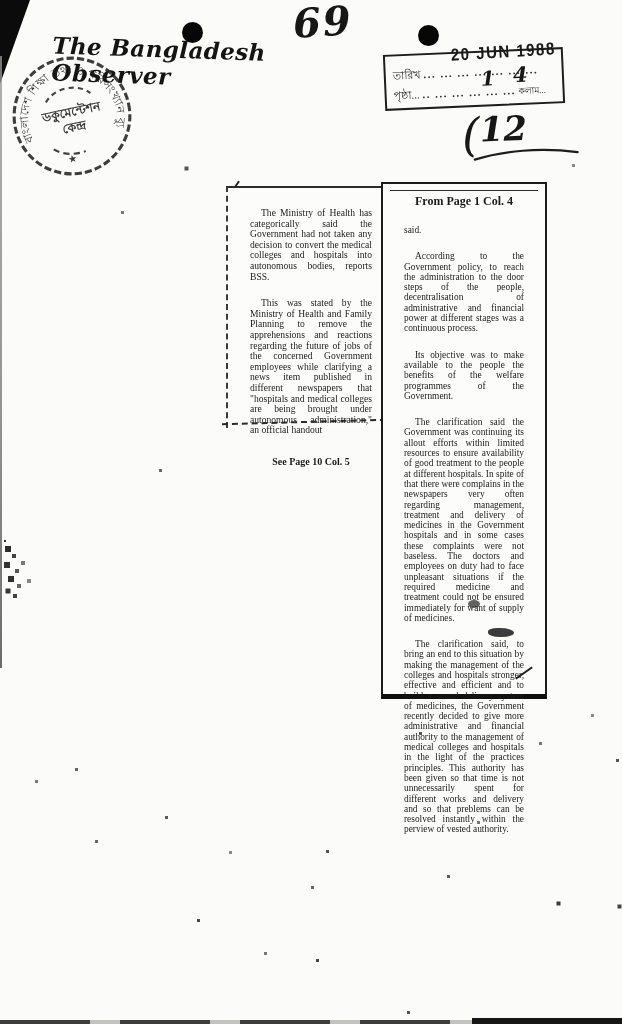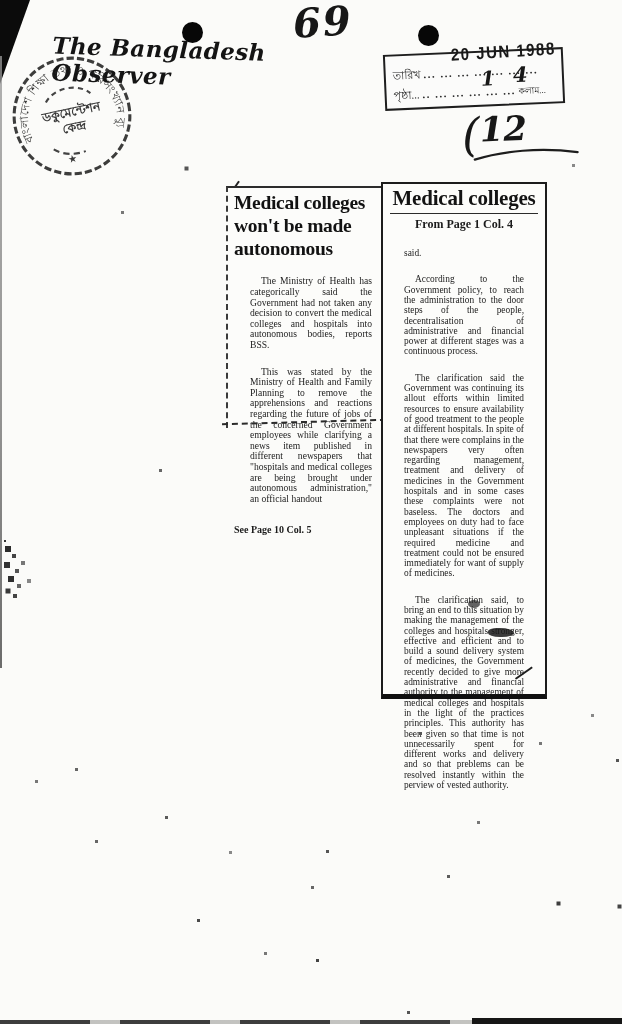--- a/index.html
+++ b/index.html
@@ -66,21 +66,21 @@
     border:2px solid #1c1c1c; border-bottom:5px solid #101010; padding:3px 5px 2px 5px; }
   .right-headline { font-size:21px; font-weight:bold; text-align:center; letter-spacing:-.2px;
     color:#131313; line-height:1.1; }
   .headline-rule { border:none; border-top:1.5px solid #2b2b2b; margin:3px 2px 3px 2px; }
   .subhead { font-size:12px; font-weight:bold; text-align:center; margin-bottom:3px; }
 
   .article-body { font-size:9.4px; line-height:10.3px; text-align:justify; color:#1c1c1c; }
   .article-body p { margin:16px; text-indent:11px; }
   .article-body p.no-indent { text-indent:0; }
   .left-article .article-body { margin-top:5px; font-size:9.6px; line-height:10.6px; }
-  .see-note { font-size:10px; font-weight:bold; text-align:left; margin-top:20px; }
+  .see-note { font-size:10px; font-weight:bold; text-align:center; margin-top:20px; }
 
   .ink-blot-1 { position:absolute; left:488px; top:628px; width:26px; height:9px;
     background:#1a1a1a; border-radius:40% 60% 50% 50%; opacity:.85; filter:blur(.4px); }
   .ink-blot-2 { position:absolute; left:468px; top:600px; width:12px; height:8px;
     background:#222; border-radius:50%; opacity:.7; filter:blur(.5px); }
   .check-mark { position:absolute; left:514px; top:672px; width:20px; border-top:2px solid #1d1d1d;
     transform:rotate(-35deg); }
 
   .speck-field { position:absolute; left:0; top:0; width:1px; height:1px; background:transparent;
     box-shadow:
@@ -144,36 +144,35 @@
   <div class="hw-12">
     <span class="hw paren">(</span>
     <span class="hw num">12</span>
     <svg width="110" height="16">
       <path d="M2,12 C30,4 68,2 105,8" stroke="#1d1d1d" stroke-width="2.2" fill="none" stroke-linecap="round"></path>
     </svg>
   </div>
 
   <div class="slash-mark"></div>
   <div class="article left-article">
-    <div class="left-headline">Medical colleges won't be made autonomous</div>
     <div class="article-body">
       <p>The Ministry of Health has categorically said the Government had not taken any decision to convert the medical colleges and hospitals into autonomous bodies, reports BSS.</p>
       <p>This was stated by the Ministry of Health and Family Planning to remove the apprehensions and reactions regarding the future of jobs of the concerned Government employees while clarifying a news item published in different newspapers that "hospitals and medical colleges are being brought under autonomous administration," an official handout</p>
     </div>
     <div class="see-note">See Page 10 Col. 5</div>
   </div>
   <div class="left-dash-line"></div>
 
   <div class="article right-article">
-    <div class="right-headline">Medical colleges</div>
     <hr class="headline-rule">
     <div class="subhead">From Page 1 Col. 4</div>
     <div class="article-body">
       <p class="no-indent">said.</p>
       <p>According to the Government policy, to reach the administration to the door steps of the people, decentralisation of administrative and financial power at different stages was a continuous process.</p>
+      <p>Its objective was to make available to the people the benefits of the welfare programmes of the Government.</p>
       <p>The clarification said the Government was continuing its allout efforts within limited resources to ensure availability of good treatment to the people at different hospitals. In spite of that there were complains in the newspapers very often regarding management, treatment and delivery of medicines in the Government hospitals and in some cases these complaints were not baseless. The doctors and employees on duty had to face unpleasant situations if the required medicine and treatment could not be ensured immediately for want of supply of medicines.</p>
       <p>The clarification said, to bring an end to this situation by making the management of the colleges and hospitals stronger, effective and efficient and to build a sound delivery system of medicines, the Government recently decided to give more administrative and financial authority to the management of medical colleges and hospitals in the light of the practices principles. This authority has been given so that time is not unnecessarily spent for different works and delivery and so that preblems can be resolved instantly within the perview of vested authority.</p>
     </div>
   </div>
 
   <div class="ink-blot-1"></div>
   <div class="ink-blot-2"></div>
   <div class="check-mark"></div>
 
   <div class="speck-field"></div>

